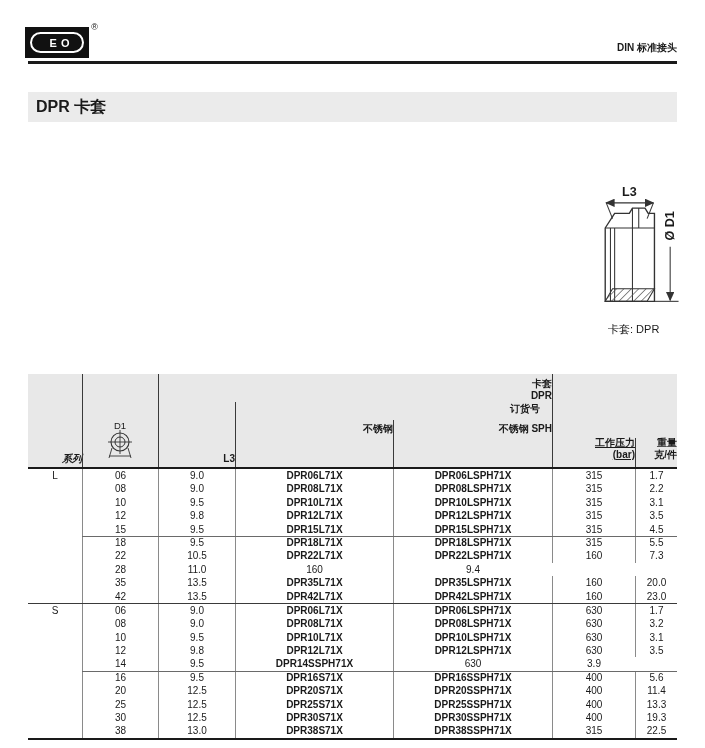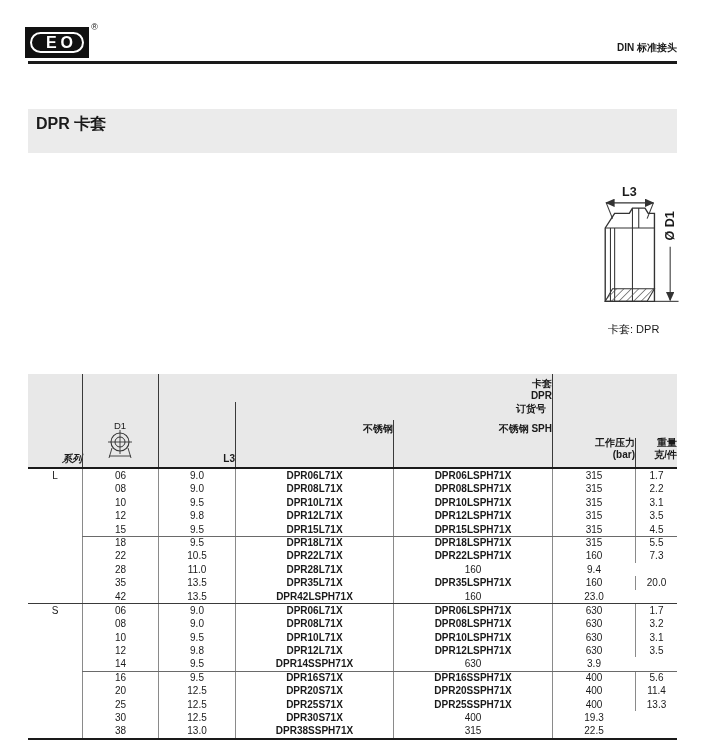--- a/index.html
+++ b/index.html
@@ -3,43 +3,43 @@
 <meta charset="utf-8">
 <style>
   html,body { margin:0; padding:0; background:#fff; }
   body { font-family:"Liberation Sans", sans-serif; color:#1a1a1a; }
   .page { position:relative; width:705px; height:748px; background:#fff; overflow:hidden; }
 
   
   .logo { position:absolute; left:25px; top:27px; width:64px; height:31px; background:#111; }
   .logo-oval { position:absolute; left:5px; top:5px; right:5px; bottom:5px;
     border:2px solid #fff; border-radius:11px; display:flex; align-items:center; justify-content:center;
-    color:#fff; font-weight:bold; font-size:16px; letter-spacing:4px; padding-left:9px; }
+    color:#fff; font-weight:bold; font-size:11px; letter-spacing:4px; padding-left:9px; }
   .logo-reg { position:absolute; right:-9px; top:-5px; font-size:9px; color:#111; }
   .doc-category { position:absolute; right:28px; top:41px; font-size:10px; font-weight:bold; }
   .rule { position:absolute; left:28px; right:28px; top:61px; height:3px; background:#1a1a1a; }
 
   
-  .title-band { position:absolute; left:28px; right:28px; top:92px; height:44px; background:#ebebeb;margin-top:17px; }
+  .title-band { position:absolute; left:28px; right:28px; top:92px; height:30px; background:#ebebeb; }
   .title-band h1 { margin:0; font-size:16px; font-weight:bold; line-height:30px; padding-left:8px; }
 
   
   .figure { position:absolute; left:592px; top:184px; width:105px; }
   .figure svg { display:block; }
   .fig-caption { position:absolute; left:608px; top:322px; font-size:11px; }
 
   
   .tbl { position:absolute; left:28px; top:374px; width:649px; }
   .thead { position:relative; height:93px; background:#e8e8e8; border-bottom:2.5px solid #1a1a1a; font-size:10px; }
   .thead .lab { position:absolute; text-align:right; font-weight:bold; line-height:11.5px; }
   .h-group  { left:130px; width:394px; top:4px; }
-  .h-order  { left:201px; width:317px; top:29px; }
+  .h-order  { left:195px; width:317px; top:29px; }
   .h-ss     { left:207px; width:158px; top:49px; }
   .h-sph    { left:365px; width:159px; top:49px; }
-  .h-press  { left:524px; width:83px;  top:63px; }
+  .h-press  { left:524px; width:83px;  top:63px;text-decoration:underline; }
   .h-weight { left:607px; width:42px;  top:63px; }
   .h-series { left:0; width:54px; bottom:3px;font-style:italic; }
   .h-l3     { left:130px; width:77px; bottom:3px; font-weight:normal; }
   .h-d1     { position:absolute; left:54px; width:76px; bottom:1px; text-align:center; }
   .vl { position:absolute; width:1px; background:#3a3a3a; top:0; bottom:0; }
   .vl1 { left:54px; } .vl2 { left:130px; }
   .vl3 { left:207px; top:28px; } .vl4 { left:365px; top:46px; }
   .vl5 { left:524px; } .vl6 { left:607px; top:64px; }
 
   .tbody { border-bottom:2.5px solid #1a1a1a; }
@@ -204,37 +204,37 @@
             <div class="tcell c2">10.5</div>
             <div class="tcell c3 bold">DPR22L71X</div>
             <div class="tcell c4 bold">DPR22LSPH71X</div>
             <div class="tcell c5">160</div>
             <div class="tcell c6">7.3</div>
           </div>
           <div class="trow">
             <div class="tcell c0"></div>
             <div class="tcell c1">28</div>
             <div class="tcell c2">11.0</div>
-            <div class="tcell c3 bold">DPR28L71X</div>
             <div class="tcell c5">160</div>
             <div class="tcell c6">9.4</div>
           </div>
           <div class="trow">
             <div class="tcell c0"></div>
             <div class="tcell c1">35</div>
             <div class="tcell c2">13.5</div>
             <div class="tcell c3 bold">DPR35L71X</div>
             <div class="tcell c4 bold">DPR35LSPH71X</div>
             <div class="tcell c5">160</div>
             <div class="tcell c6">20.0</div>
           </div>
           <div class="trow">
             <div class="tcell c0"></div>
             <div class="tcell c1">42</div>
             <div class="tcell c2">13.5</div>
+            <div class="tcell c3 bold">DPR42L71X</div>
             <div class="tcell c4 bold">DPR42LSPH71X</div>
             <div class="tcell c5">160</div>
             <div class="tcell c6">23.0</div>
           </div>
         </div>
         <div class="tblock series">
           <div class="trow">
             <div class="tcell c0">S</div>
             <div class="tcell c1">06</div>
             <div class="tcell c2">9.0</div>
@@ -305,27 +305,29 @@
             <div class="tcell c3 bold">DPR25S71X</div>
             <div class="tcell c4 bold">DPR25SSPH71X</div>
             <div class="tcell c5">400</div>
             <div class="tcell c6">13.3</div>
           </div>
           <div class="trow">
             <div class="tcell c0"></div>
             <div class="tcell c1">30</div>
             <div class="tcell c2">12.5</div>
             <div class="tcell c3 bold">DPR30S71X</div>
+            <div class="tcell c4 bold">DPR30SSPH71X</div>
             <div class="tcell c5">400</div>
             <div class="tcell c6">19.3</div>
           </div>
           <div class="trow">
             <div class="tcell c0"></div>
             <div class="tcell c1">38</div>
             <div class="tcell c2">13.0</div>
+            <div class="tcell c3 bold">DPR38S71X</div>
             <div class="tcell c4 bold">DPR38SSPH71X</div>
             <div class="tcell c5">315</div>
             <div class="tcell c6">22.5</div>
           </div>
         </div>
       </div>
   </div>
 
 </div>
 

